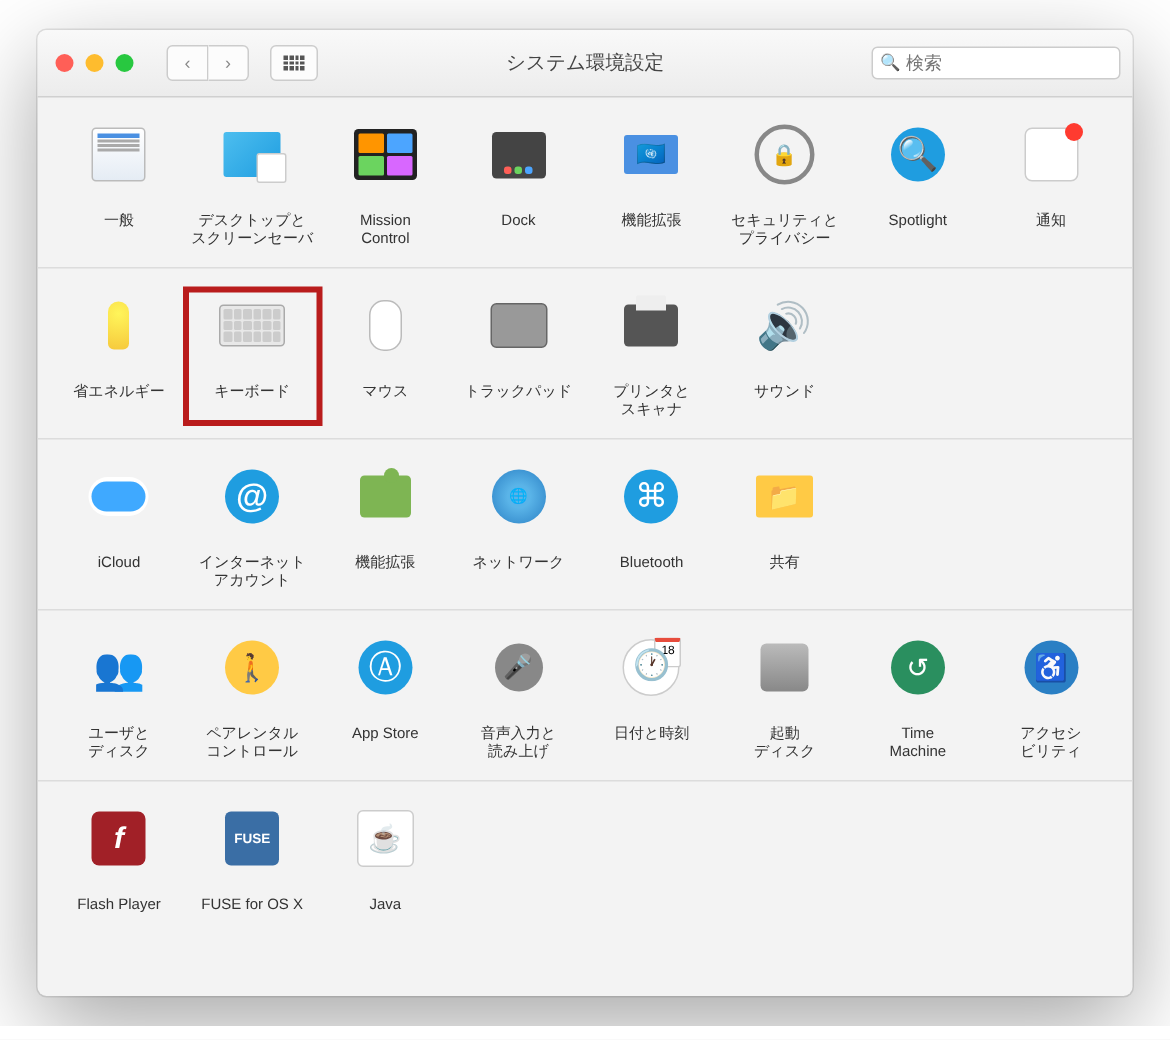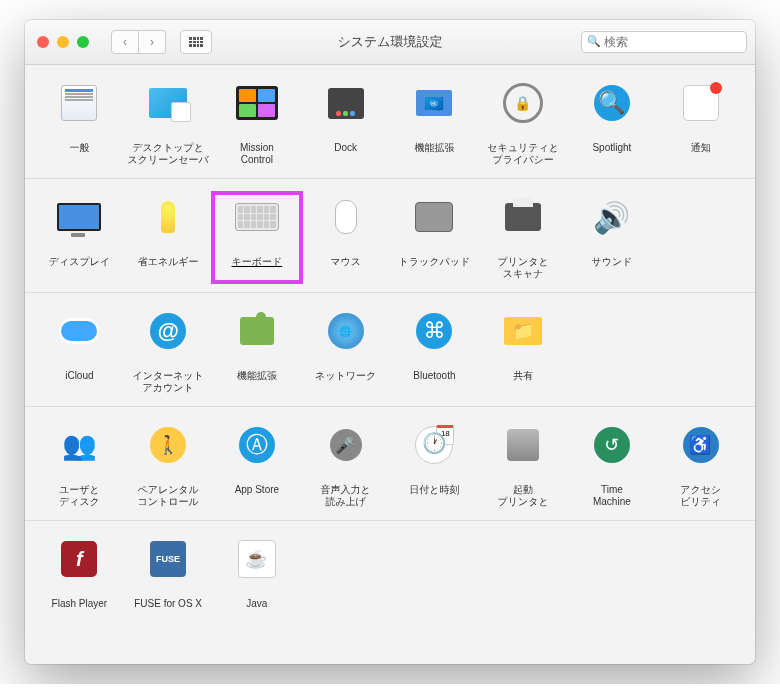--- a/index.html
+++ b/index.html
@@ -115,24 +115,23 @@
   .section:last-child { border-bottom: none; padding-bottom: 40px; }
   .pref-item {
     display: flex;
     flex-direction: column;
     align-items: center;
     cursor: pointer;
     padding: 2px;
     text-align: center;
   }
   .pref-item.highlighted {
-    border: 4px solid #d946ef;
+    border: 4px solid #b91c1c;
     padding: 0;
     margin: -2px;
-    text-decoration: underline;
   }
   .icon-box {
     width: 44px;
     height: 44px;
     display: flex;
     align-items: center;
     justify-content: center;
     position: relative;
   }
   .pref-label {
@@ -293,26 +292,20 @@
         <div class="pref-item">
           <div class="icon-box">
             <div class="ico-notif"></div>
           </div>
           <div class="pref-label">通知</div>
         </div>
       </div>
       <div class="section">
         <div class="pref-item">
           <div class="icon-box">
-            <div class="ico-display"></div>
-          </div>
-          <div class="pref-label">ディスプレイ</div>
-        </div>
-        <div class="pref-item">
-          <div class="icon-box">
             <div class="ico-energy"></div>
           </div>
           <div class="pref-label">省エネルギー</div>
         </div>
         <div class="pref-item highlighted">
           <div class="icon-box">
             <div class="ico-keyboard">
               <span></span>
               <span></span>
               <span></span>
@@ -432,21 +425,21 @@
           <div class="icon-box">
             <div class="ico-datetime"></div>
           </div>
           <div class="pref-label">日付と時刻</div>
         </div>
         <div class="pref-item">
           <div class="icon-box">
             <div class="ico-startdisk"></div>
           </div>
           <div class="pref-label">起動
-プリンタと</div>
+ディスク</div>
         </div>
         <div class="pref-item">
           <div class="icon-box">
             <div class="ico-timemachine">↺</div>
           </div>
           <div class="pref-label">Time
 Machine</div>
         </div>
         <div class="pref-item">
           <div class="icon-box">

